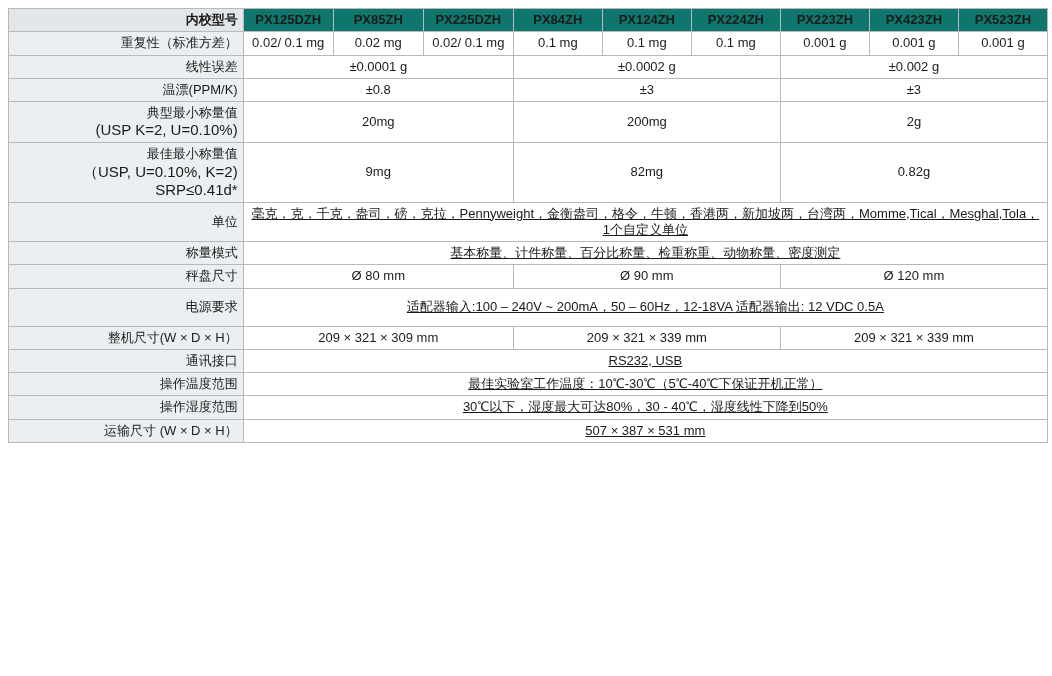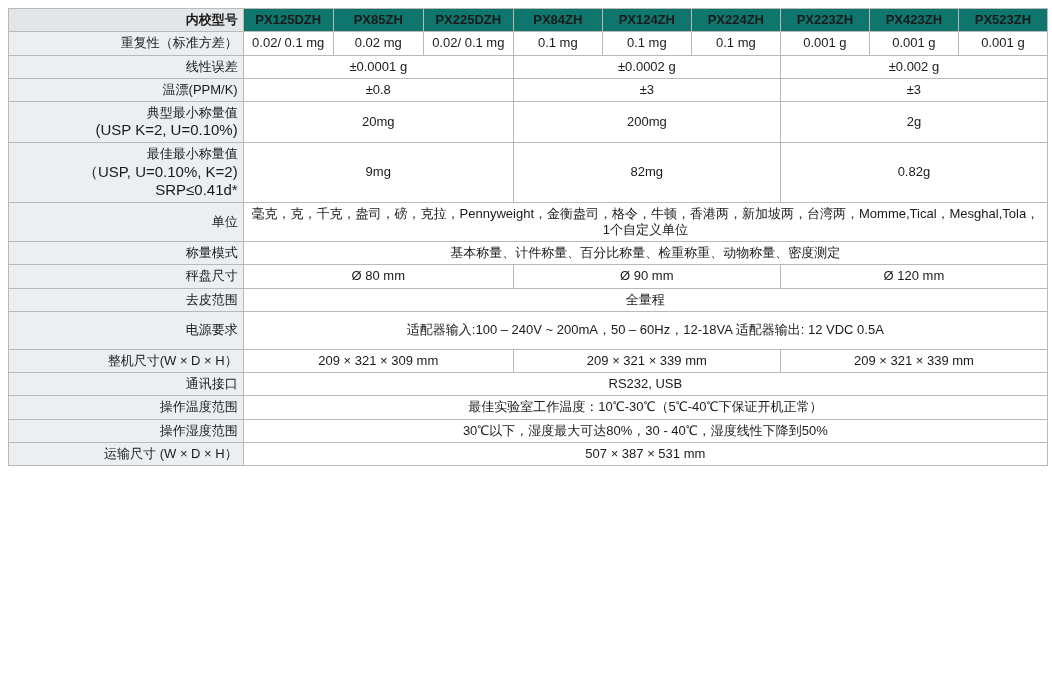--- a/index.html
+++ b/index.html
@@ -42,21 +42,21 @@
     font-weight: bold;
   }
   #spec-table tr.hdr td.rowhead { background: #e3e6e8; }
   .sub {
     font-size: 15px;
     display: block;
     line-height: 1.2;
     margin-left: 12px;
   }
   .rowhead .main { display: block; }
-  .wide-text { text-align: center; }
+  .wide-text { text-align: center; text-decoration: underline; }
   .tall { height: 38px; }
   col.c0 { width: 232px; }
   col.cx { width: 89px; }
   col.cn { width: 88px; }
 </style>
 </head>
 <body>
 
 <table id="spec-table">
   <colgroup>
@@ -133,24 +133,20 @@
     <tr>
       <td class="rowhead">称量模式</td>
       <td colspan="9" class="wide-text">基本称量、计件称量、百分比称量、检重称重、动物称量、密度测定</td>
     </tr>
     <tr>
       <td class="rowhead">秤盘尺寸</td>
       <td colspan="3">Ø 80 mm</td>
       <td colspan="3">Ø 90 mm</td>
       <td colspan="3">Ø 120 mm</td>
     </tr>
-    <tr>
-      <td class="rowhead">去皮范围</td>
-      <td colspan="9" class="wide-text">全量程</td>
-    </tr>
     <tr class="tall">
       <td class="rowhead">电源要求</td>
       <td colspan="9" class="wide-text">
         <span class="main">适配器输入:100 – 240V ~ 200mA，50 – 60Hz，12-18VA</span>
         <span class="main">适配器输出: 12 VDC 0.5A</span>
       </td>
     </tr>
     <tr>
       <td class="rowhead">整机尺寸(W × D × H）</td>
       <td colspan="3">209 × 321 × 309 mm</td>

